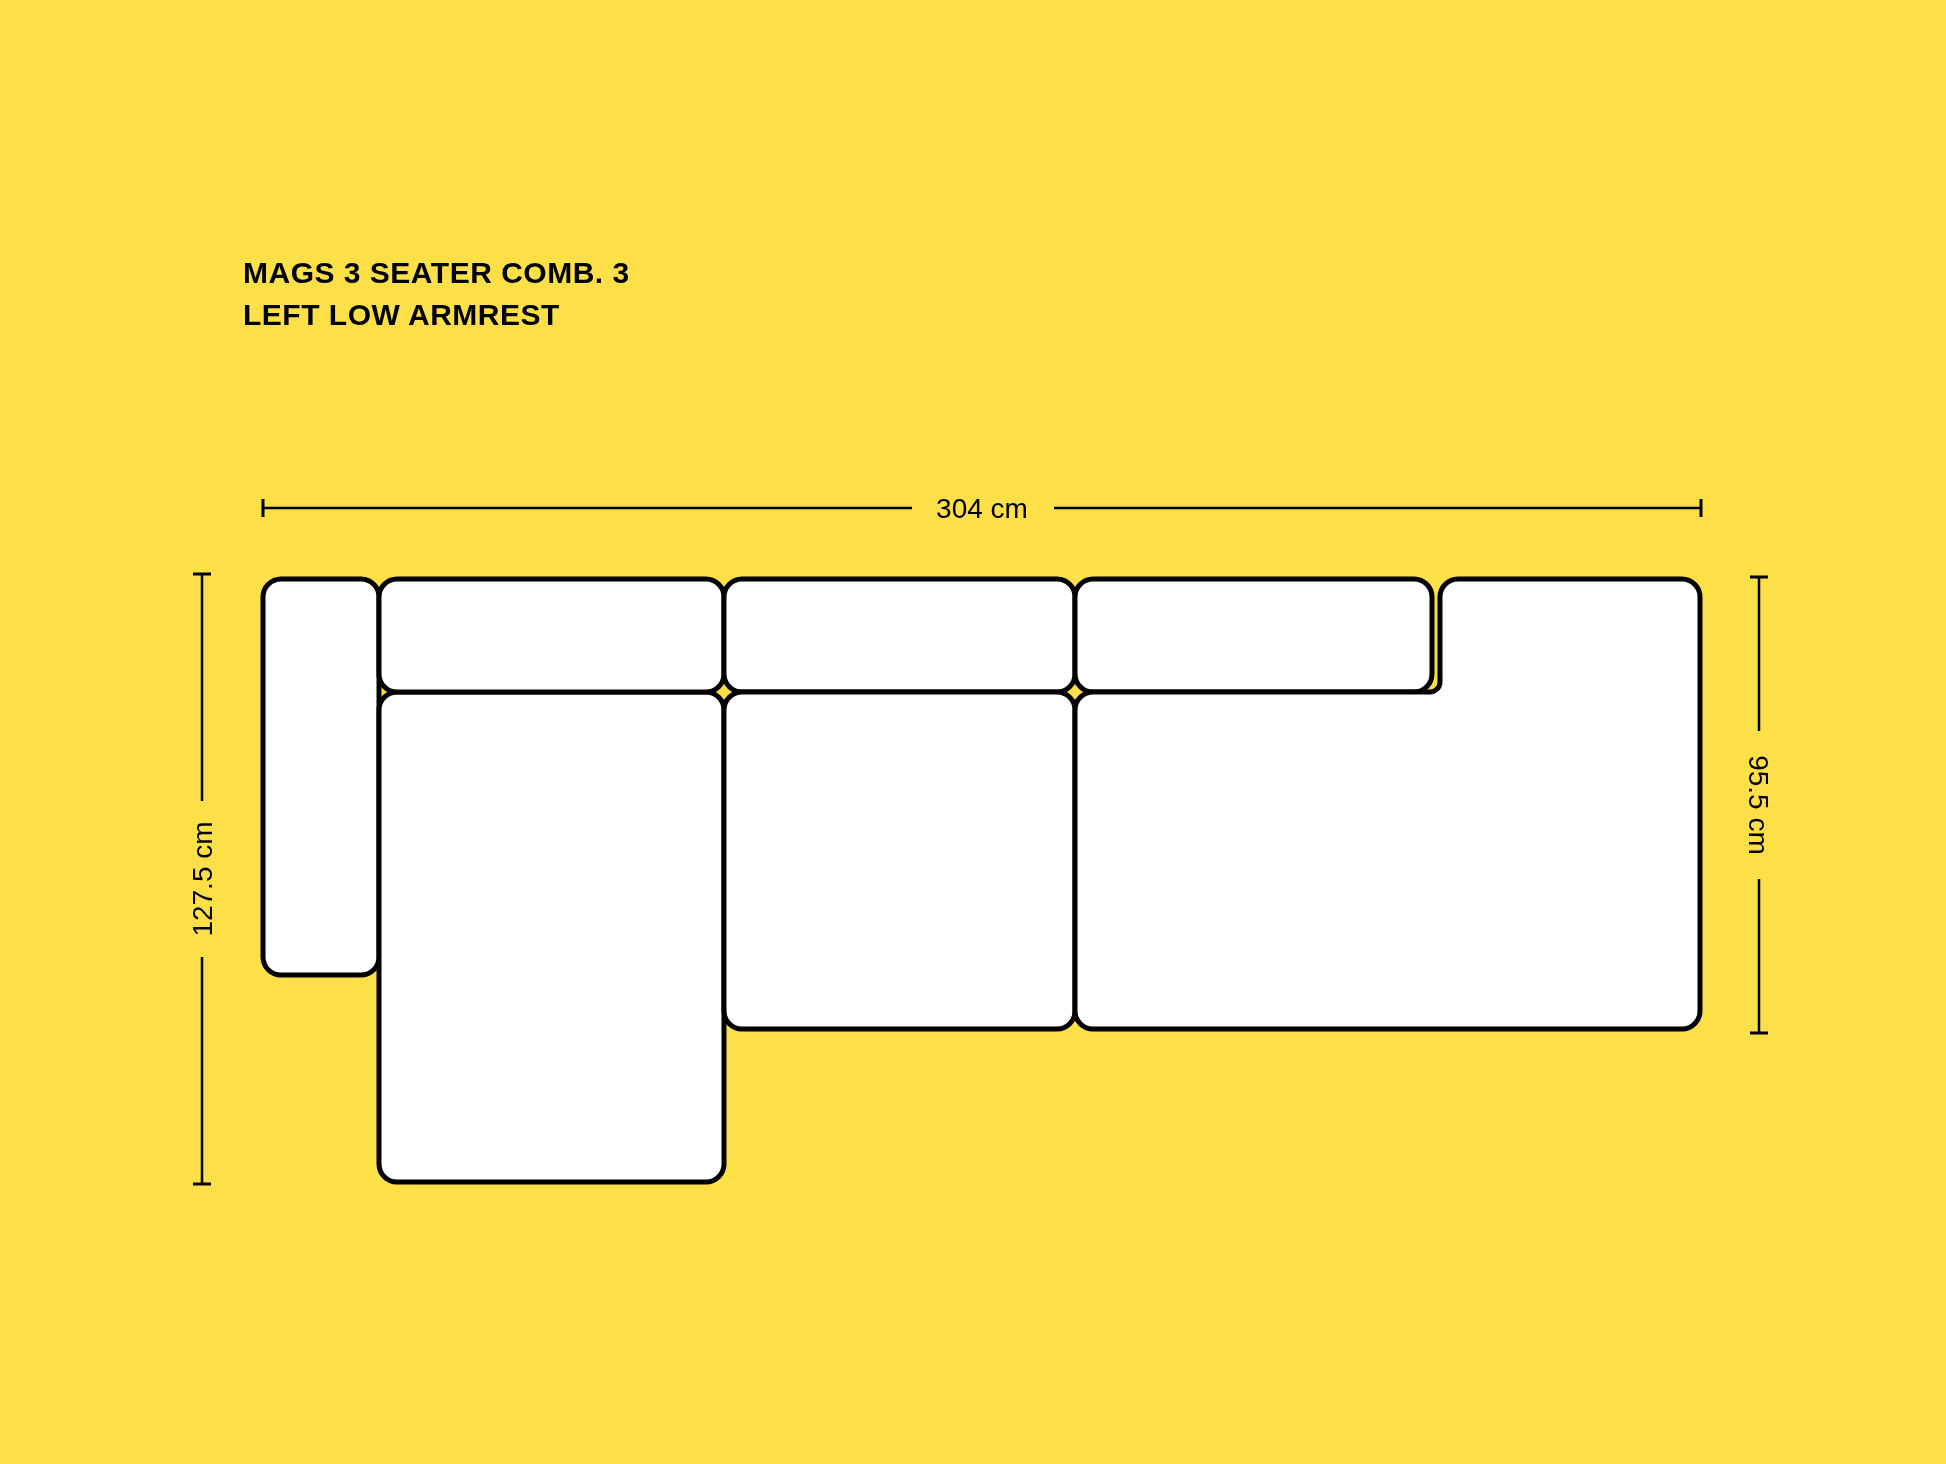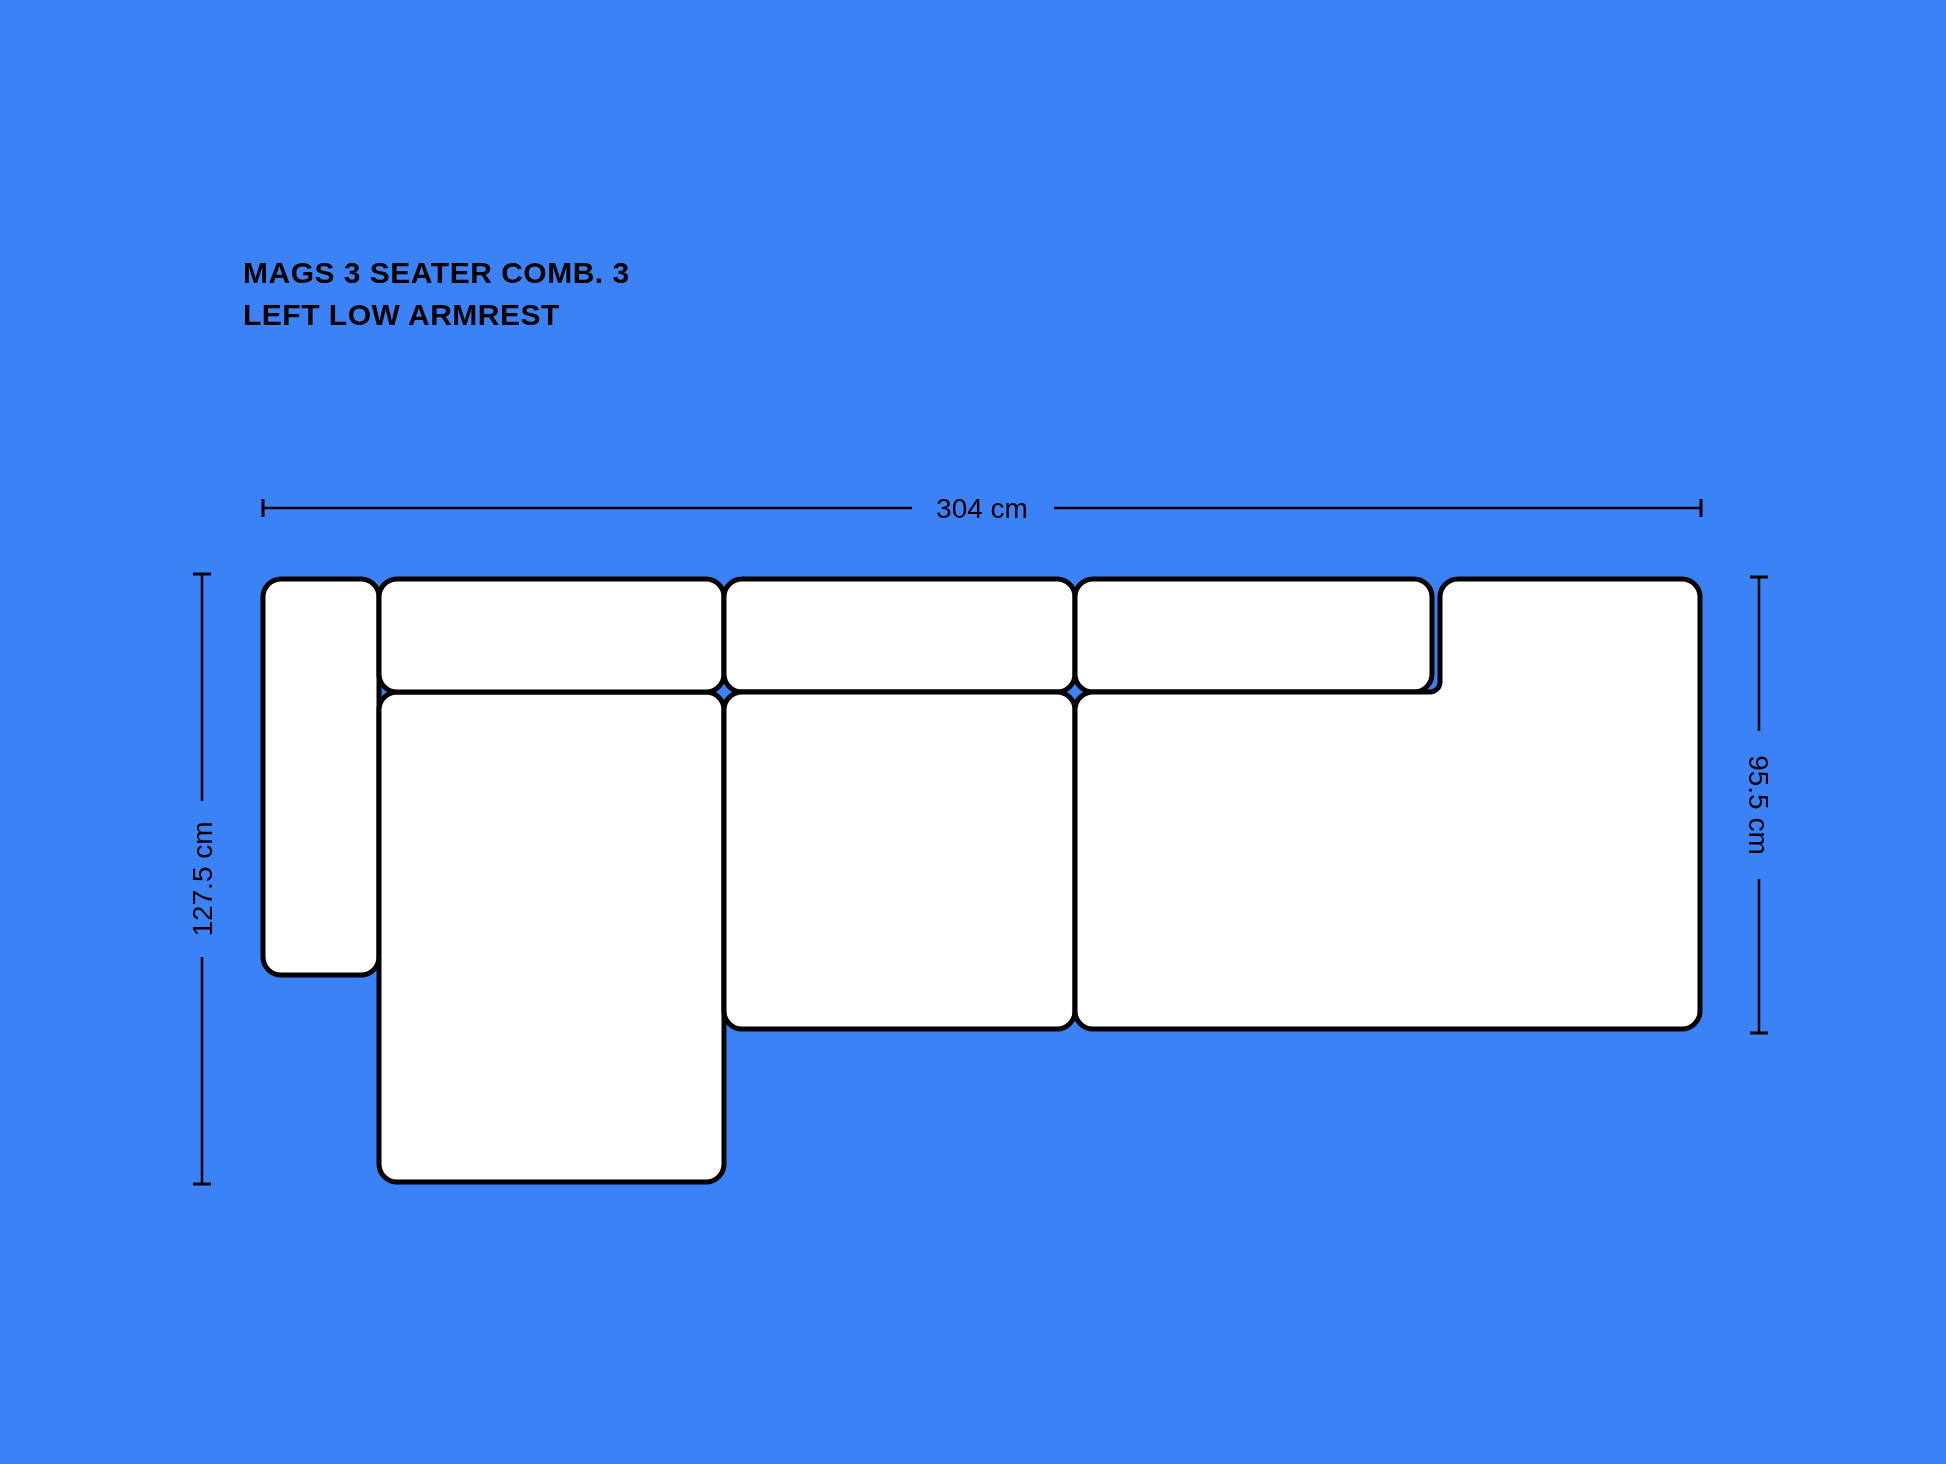--- a/index.html
+++ b/index.html
@@ -4,21 +4,21 @@
 <style>
   html, body {
     margin: 0;
     padding: 0;
     background: #ffffff;
   }
   .canvas {
     position: relative;
     width: 1946px;
     height: 1464px;
-    background: #3b82f6;
+    background: #fde047;
     overflow: hidden;
   }
   svg {
     display: block;
     width: 100%;
     height: 100%;
   }
   .module {
     fill: #ffffff;
     stroke: #000000;

